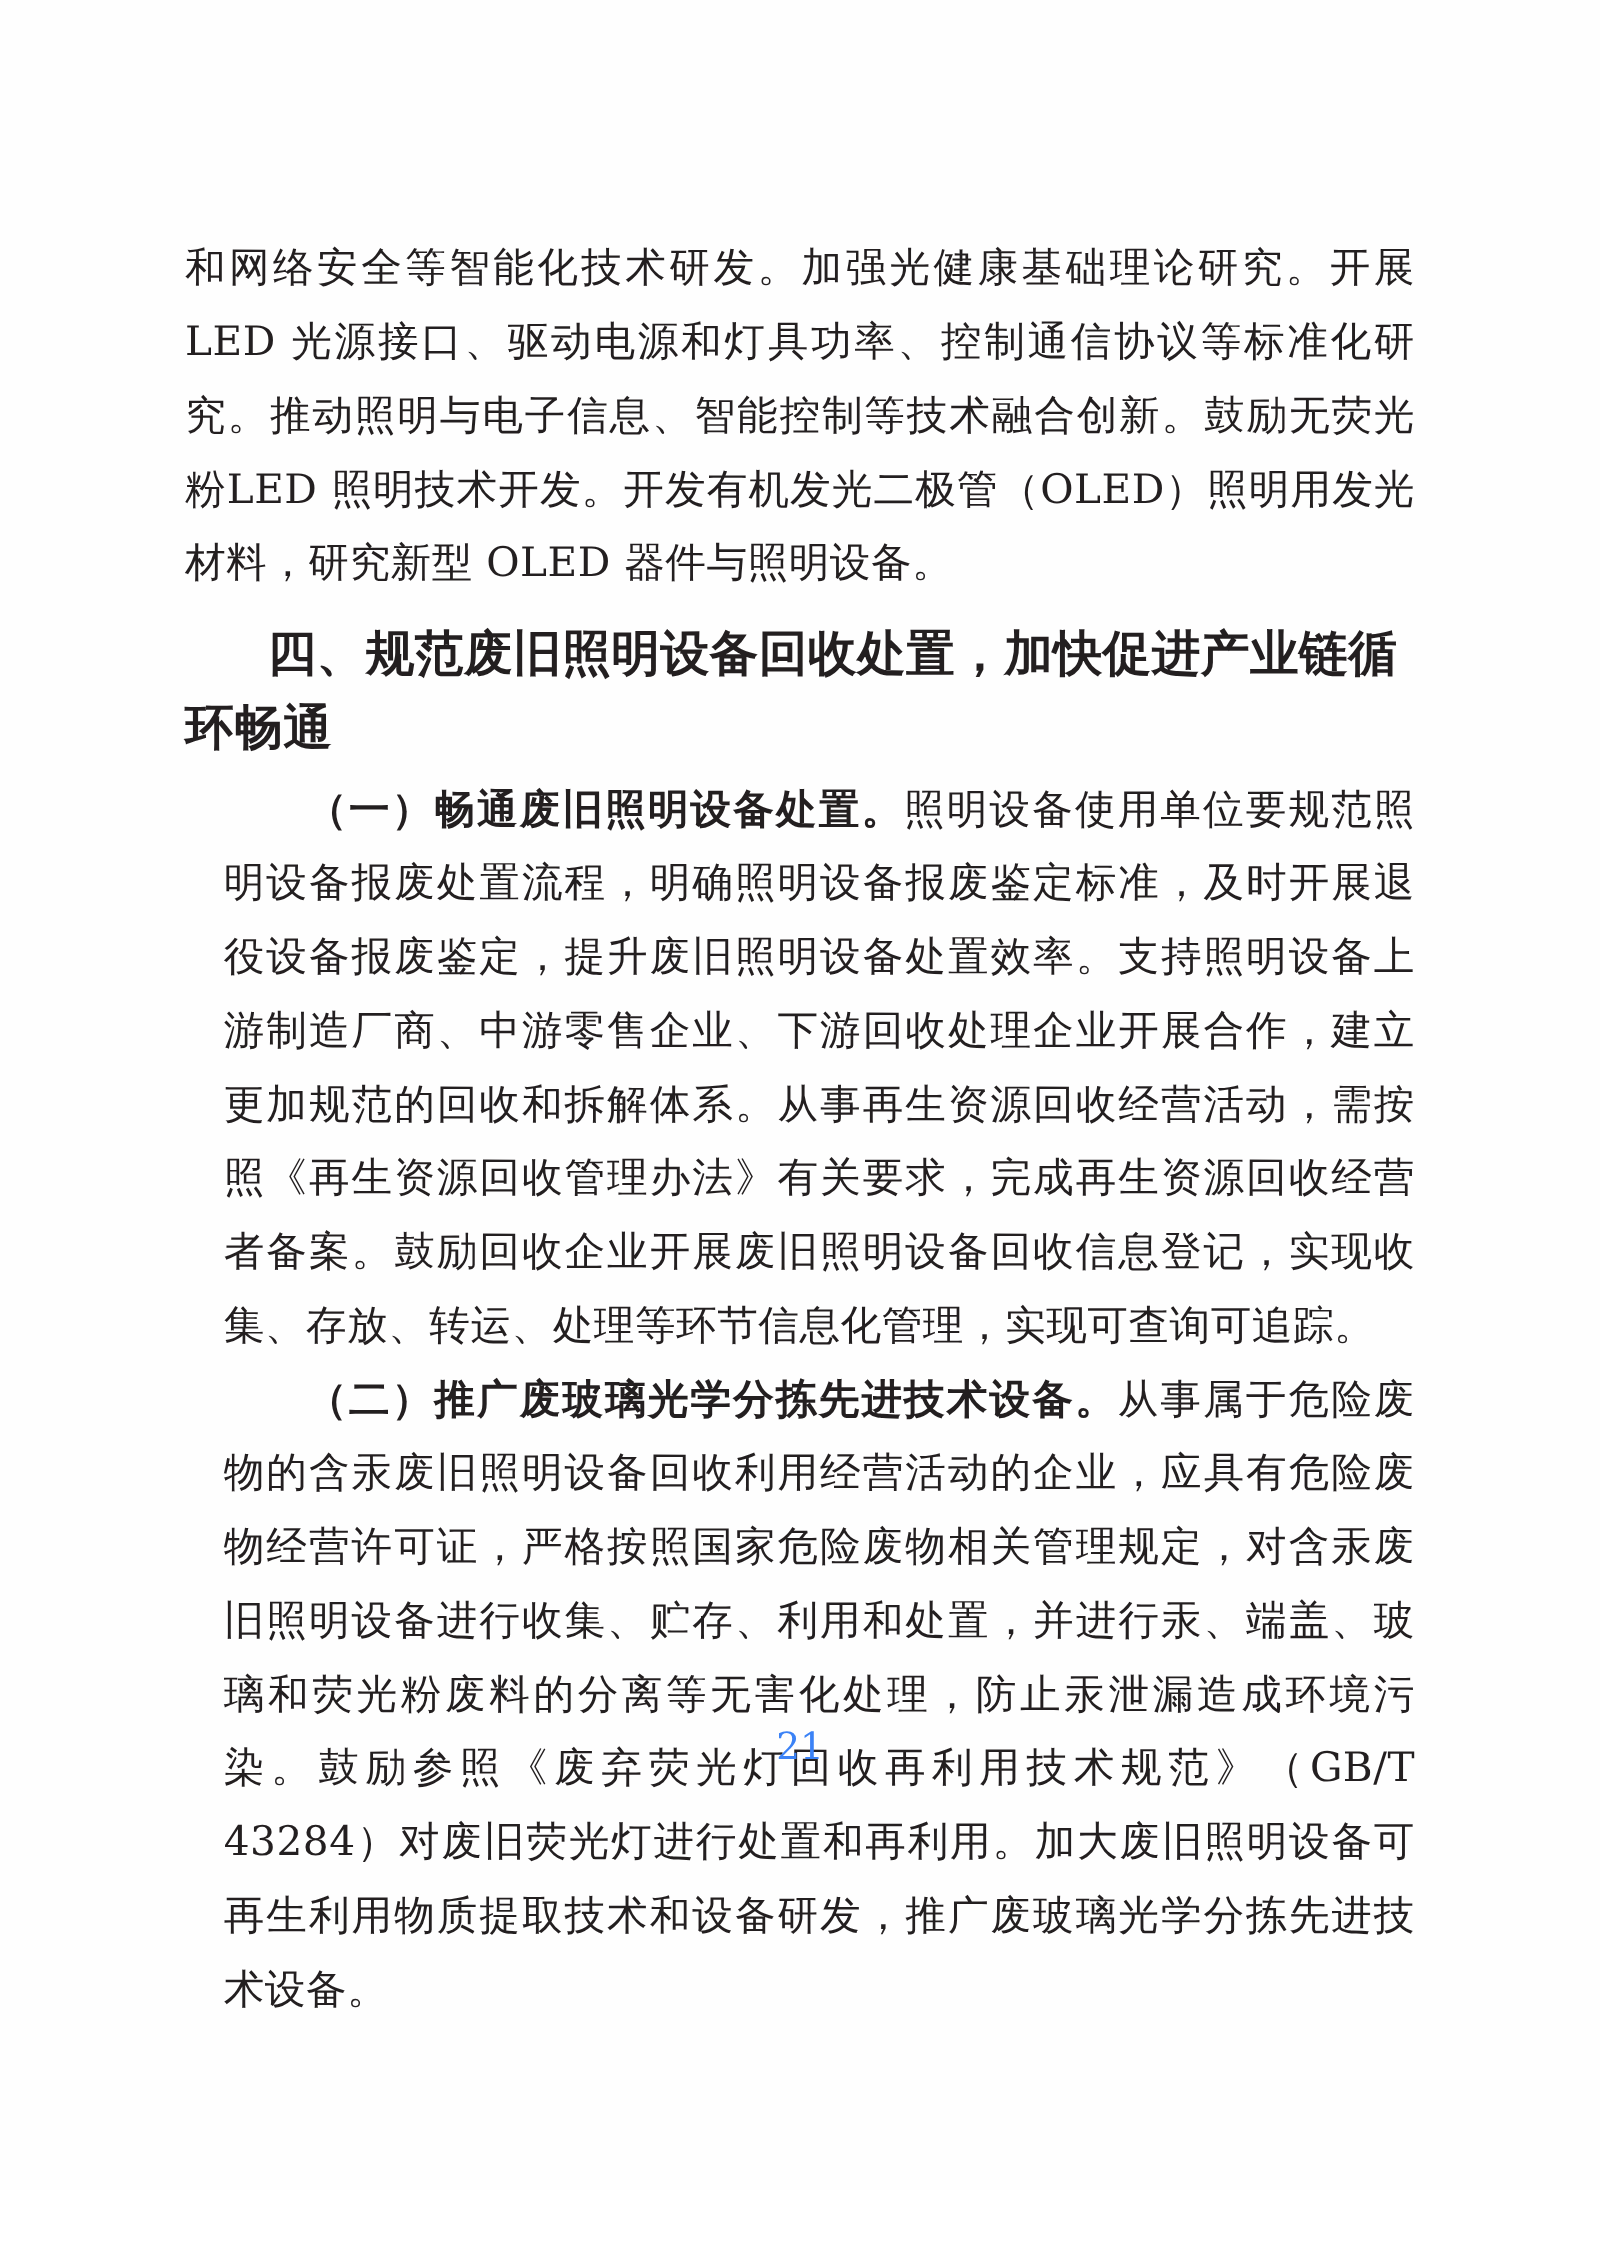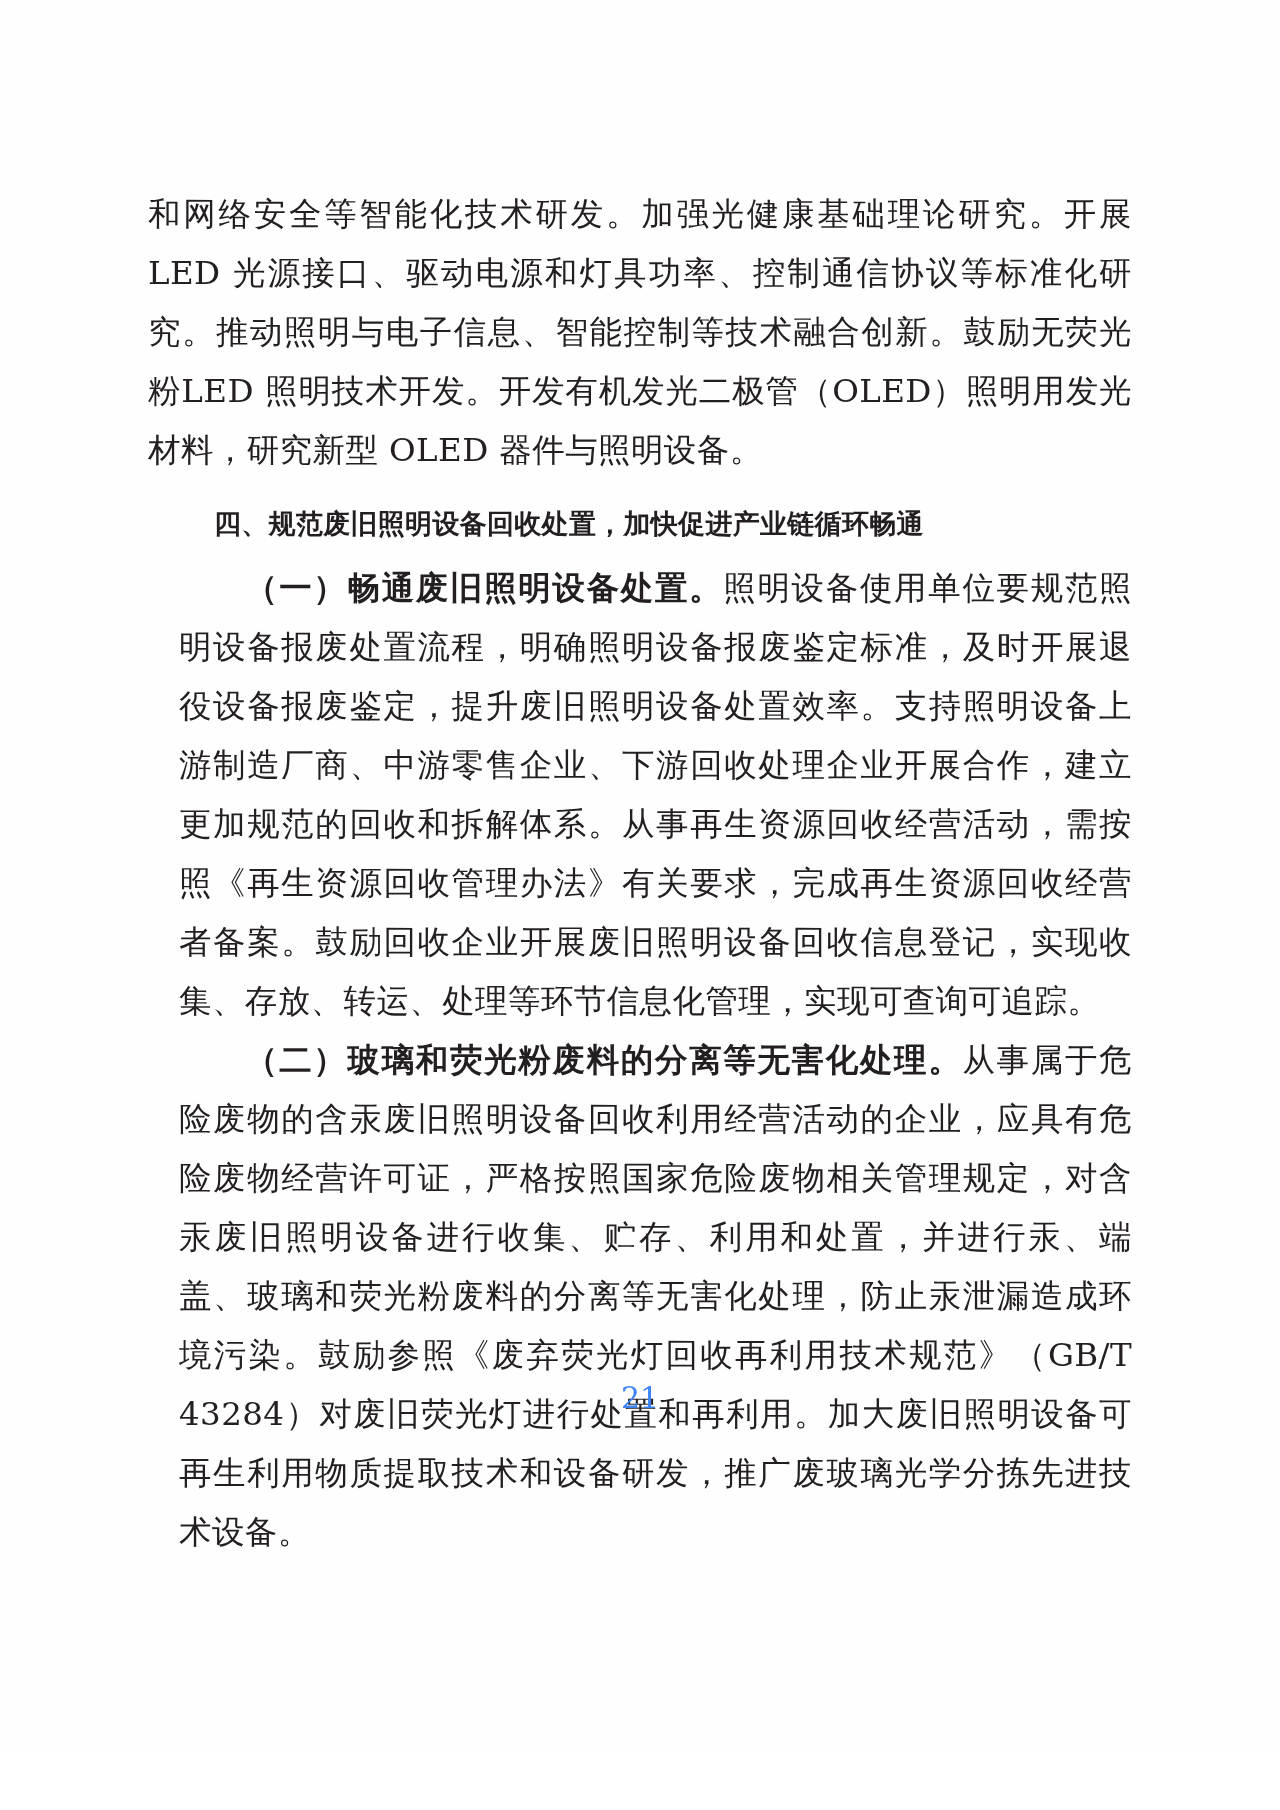--- a/index.html
+++ b/index.html
@@ -35,21 +35,21 @@
   }
   p.cont {
     text-indent: 0;
   }
   p.indent {
     text-indent: 66px;
     margin-left: 31px;
   }
   h2.section-heading {
     margin: 14px 0 6px 0;
-    font-size: 27px;
+    font-size: 39px;
     line-height: 59px;
     font-weight: bold;
     text-indent: 66px;
     letter-spacing: 0.3px;
     font-family: "DejaVu Sans", "Liberation Sans", sans-serif;
   }
   .sub-lead {
     font-weight: bold;
     font-family: "DejaVu Sans", "Liberation Sans", sans-serif;
   }
@@ -69,18 +69,18 @@
 
 <div class="page">
   <div class="doc-body">
 
     <p class="para cont">和网络安全等智能化技术研发。加强光健康基础理论研究。开展LED 光源接口、驱动电源和灯具功率、控制通信协议等标准化研究。推动照明与电子信息、智能控制等技术融合创新。鼓励无荧光粉LED 照明技术开发。开发有机发光二极管（OLED）照明用发光材料，研究新型 OLED 器件与照明设备。</p>
 
     <h2 class="section-heading">四、规范废旧照明设备回收处置，加快促进产业链循环畅通</h2>
 
     <p class="para indent"><span class="sub-lead">（一）畅通废旧照明设备处置。</span><span>照明设备使用单位要规范照明设备报废处置流程，明确照明设备报废鉴定标准，及时开展退役设备报废鉴定，提升废旧照明设备处置效率。支持照明设备上游制造厂商、中游零售企业、下游回收处理企业开展合作，建立更加规范的回收和拆解体系。从事再生资源回收经营活动，需按照《再生资源回收管理办法》有关要求，完成再生资源回收经营者备案。鼓励回收企业开展废旧照明设备回收信息登记，实现收集、存放、转运、处理等环节信息化管理，实现可查询可追踪。</span></p>
 
-    <p class="para indent"><span class="sub-lead">（二）玻璃和荧光粉废料的分离等无害化处理。</span><span>从事属于危险废物的含汞废旧照明设备回收利用经营活动的企业，应具有危险废物经营许可证，严格按照国家危险废物相关管理规定，对含汞废旧照明设备进行收集、贮存、利用和处置，并进行汞、端盖、玻璃和荧光粉废料的分离等无害化处理，防止汞泄漏造成环境污染。鼓励参照《废弃荧光灯回收再利用技术规范》（GB/T 43284）对废旧荧光灯进行处置和再利用。加大废旧照明设备可再生利用物质提取技术和设备研发，推广废玻璃光学分拣先进技术设备。</span></p>
+    <p class="para indent"><span class="sub-lead">（二）推广废玻璃光学分拣先进技术设备。</span><span>从事属于危险废物的含汞废旧照明设备回收利用经营活动的企业，应具有危险废物经营许可证，严格按照国家危险废物相关管理规定，对含汞废旧照明设备进行收集、贮存、利用和处置，并进行汞、端盖、玻璃和荧光粉废料的分离等无害化处理，防止汞泄漏造成环境污染。鼓励参照《废弃荧光灯回收再利用技术规范》（GB/T 43284）对废旧荧光灯进行处置和再利用。加大废旧照明设备可再生利用物质提取技术和设备研发，推广废玻璃光学分拣先进技术设备。</span></p>
 
   </div>
 
   <div class="page-number">21</div>
 </div>
 
 </body></html>

